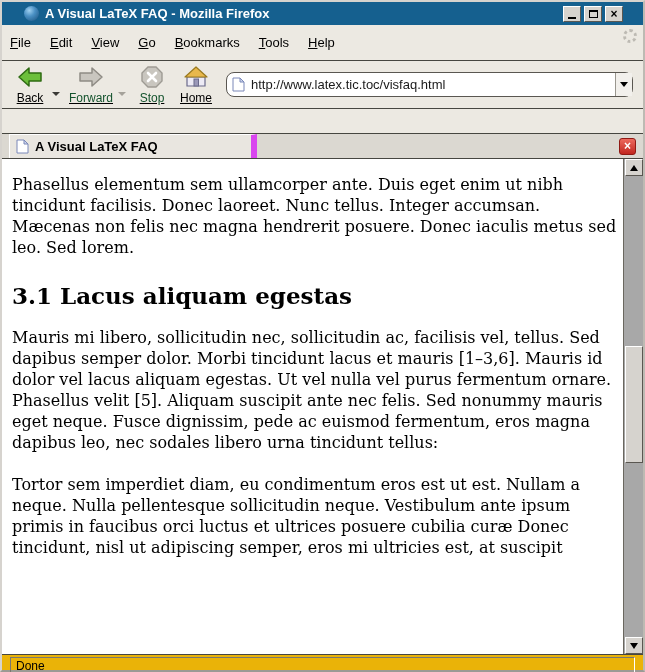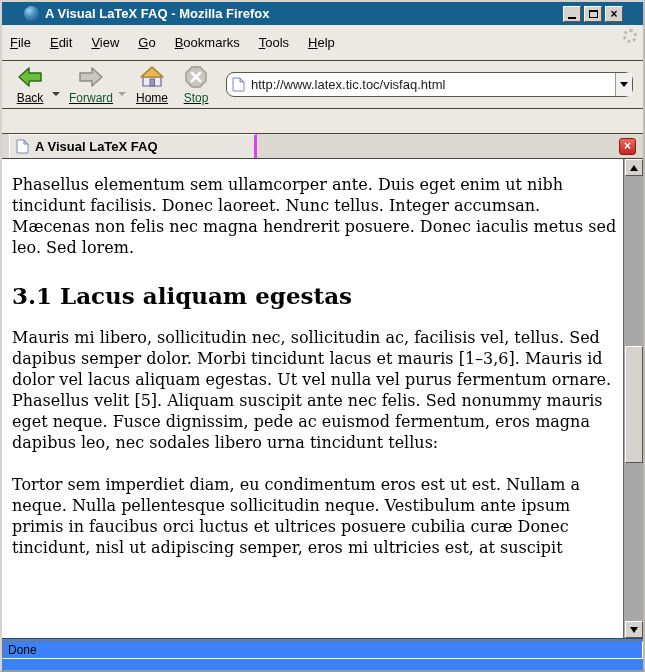--- a/index.html
+++ b/index.html
@@ -103,21 +103,21 @@
   }
 
   
   .tabbar {
     height: 25px; background: #DBD8D1; border-bottom: 1px solid #464640;
     display: flex; align-items: stretch; flex: 0 0 auto; position: relative;
   }
   .tab {
     width: 248px; margin-left: 7px; background: #E9E6E0;
     border-left: 1px solid #fff; border-top: 1px solid #fff;
-    border-right: 3px solid #d946ef;
+    border-right: 6px solid #d946ef;
     display: flex; align-items: center; padding: 0 6px;
   }
   .tab-title { font-size: 13px; font-weight: bold; color: #000; margin-left: 6px; white-space: nowrap; }
   .tab-close-btn {
     position: absolute; right: 7px; top: 4px;
     width: 17px; height: 17px; border-radius: 3px;
     background: linear-gradient(#ED6A5E, #C1271F);
     border: 1px solid #8f1a14;
     color: #fff; font-weight: bold; font-size: 12px; line-height: 14px;
     text-align: center;
@@ -159,22 +159,22 @@
     border-left: 4px solid transparent; border-right: 4px solid transparent;
     border-top: 6px solid #000;
   }
   .sb-thumb {
     position: absolute; left: 1px; top: 187px; width: 18px; height: 117px;
     background: #D6D3CE; border: 1px solid; border-color: #fff #5a5751 #5a5751 #fff;
   }
 
   
   .statusbar {
-    height: 32px; background: #3b82f6; flex: 0 0 auto;
-    border-top: 1px solid #464640; padding: 2px 0;
+    height: 16px; background: #eab308; flex: 0 0 auto;
+    border-top: 1px solid #464640; padding: 2px 8px;
   }
   .status-panel {
     height: 18px; border: 1px solid; border-color: #7a776f #fff #fff #7a776f;
     display: flex; align-items: center; padding: 0 5px;
     font-size: 12px; color: #000;
   }
 </style>
 </head>
 <body>
 
@@ -218,35 +218,35 @@
 
     <div class="tb-btn disabled">
       <svg class="tb-icon" viewBox="0 0 26 24">
         <path d="M14 3 L24 12 L14 21 L14 16 L2 16 L2 8 L14 8 Z" fill="#C9C6BF" stroke="#8F8C85" stroke-width="1.5" stroke-linejoin="round"></path>
       </svg>
       <span class="tb-label">Forward</span>
     </div>
     <span class="tb-drop disabled"></span>
 
 
+    <div class="tb-btn disabled">
+      <svg class="tb-icon" viewBox="0 0 26 24">
+        <path d="M9 2 L17 2 L23 8 L23 16 L17 22 L9 22 L3 16 L3 8 Z" fill="#C9C6BF" stroke="#9E9B94" stroke-width="1.4"></path>
+        <path d="M9 8 L17 16 M17 8 L9 16" stroke="#fff" stroke-width="2.6" stroke-linecap="round"></path>
+      </svg>
+      <span class="tb-label">Stop</span>
+    </div>
+
     <div class="tb-btn">
       <svg class="tb-icon" viewBox="0 0 26 24">
         <path d="M4 12 L4 21 L22 21 L22 12 Z" fill="#EDEBF5" stroke="#6a6a8a" stroke-width="1.2"></path>
         <path d="M2 12 L13 2 L24 12 Z" fill="#E8B84C" stroke="#9a7a1e" stroke-width="1.2" stroke-linejoin="round"></path>
         <rect x="11" y="14" width="4.5" height="7" fill="#9a98b8" stroke="#6a6a8a" stroke-width="1"></rect>
       </svg>
       <span class="tb-label">Home</span>
-    </div>
-
-    <div class="tb-btn disabled">
-      <svg class="tb-icon" viewBox="0 0 26 24">
-        <path d="M9 2 L17 2 L23 8 L23 16 L17 22 L9 22 L3 16 L3 8 Z" fill="#C9C6BF" stroke="#9E9B94" stroke-width="1.4"></path>
-        <path d="M9 8 L17 16 M17 8 L9 16" stroke="#fff" stroke-width="2.6" stroke-linecap="round"></path>
-      </svg>
-      <span class="tb-label">Stop</span>
     </div>
 
     <div class="urlbar">
       <svg class="page-icon" width="13" height="15" viewBox="0 0 13 15">
         <path d="M1 1 L8 1 L12 5 L12 14 L1 14 Z" fill="#fff" stroke="#7a88b8" stroke-width="1"></path>
         <path d="M8 1 L8 5 L12 5 Z" fill="#cdd6ee" stroke="#7a88b8" stroke-width="1"></path>
       </svg>
       <span class="url-text">http://www.latex.tic.toc/visfaq.html</span>
       <span class="url-drop">
           <span class="tri"></span>

